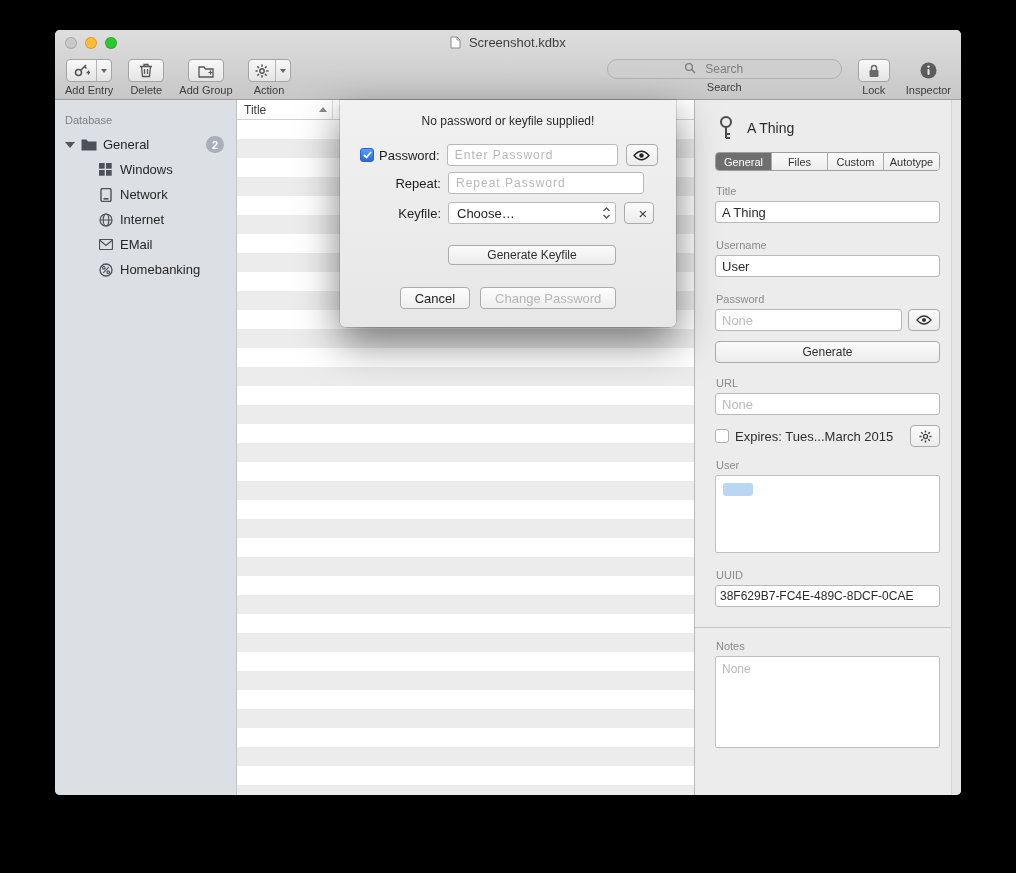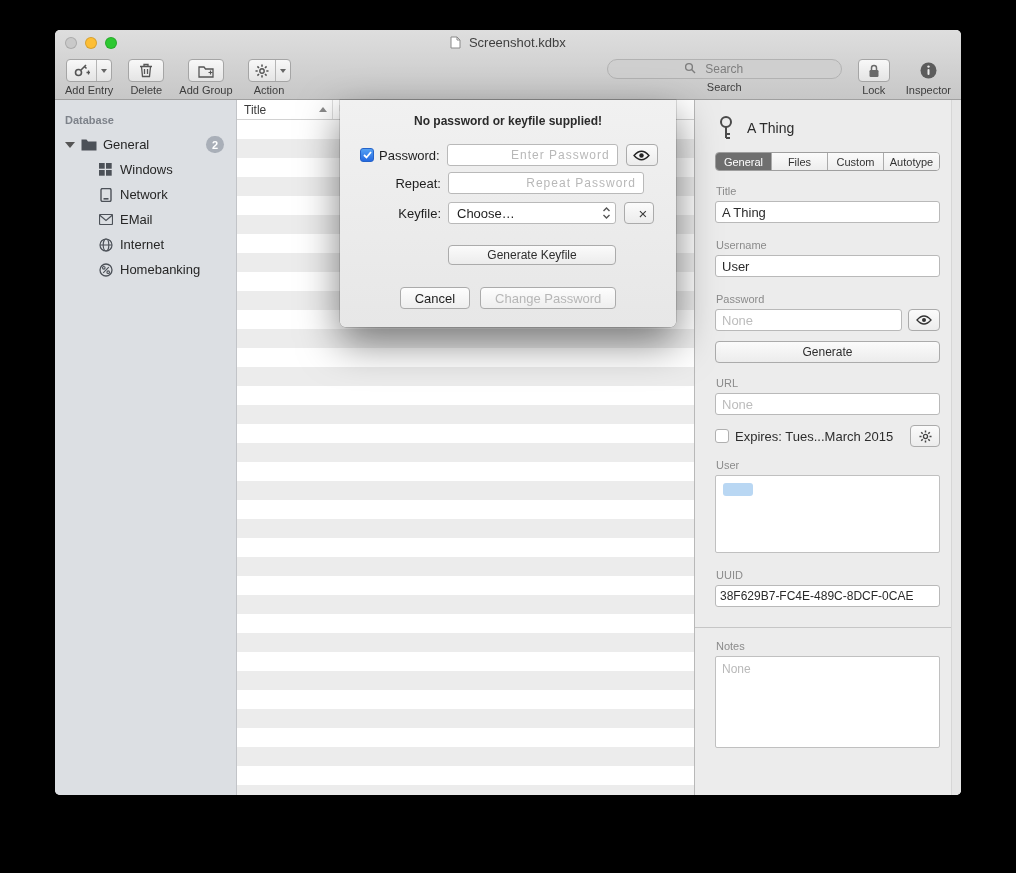--- a/index.html
+++ b/index.html
@@ -37,21 +37,21 @@
   .search-field { position:relative; width:235px; height:20px; }
   .search-field input { width:100%; height:100%; border-radius:10px; border:1px solid #b2b2b2;
     background:#cfcfcf; text-align:center; font-size:12px; color:#555; outline:none; font-family:"Liberation Sans",sans-serif; }
   .search-field input::placeholder { color:#7e7e7e; }
   .search-field .mag { position:absolute; left:calc(50% - 40px); top:3px; pointer-events:none; }
 
   
   .content { position:absolute; top:70px; left:0; right:0; bottom:0; display:flex; }
 
   .sidebar { width:182px; background:#dcdfe3; border-right:1px solid #c2c4c8; padding-top:10px; }
-  .side-header { font-size:11px; font-weight:bold; color:#7d828a; padding:4px 10px 6px; }
+  .side-header { font-size:11px; font-weight:normal; color:#7d828a; padding:4px 10px 6px; }
   .side-row { display:flex; align-items:center; height:25px; padding-left:10px; font-size:13px; color:#262626; position:relative; }
   .side-row .tri { width:0; height:0; border-left:5px solid transparent; border-right:5px solid transparent; border-top:6px solid #555; margin-right:5px; }
   .side-row .icn { width:17px; height:15px; margin-right:6px; color:#4c5158; display:flex; align-items:center; justify-content:center; }
   .side-row.child { padding-left:42px; }
   .badge { position:absolute; right:12px; top:4px; min-width:18px; height:17px; border-radius:9px; background:#a9afb8;
     color:#fff; font-size:11px; font-weight:bold; display:flex; align-items:center; justify-content:center; padding:0 5px; }
 
   .table-area { flex:1; background:#fff; display:flex; flex-direction:column; border-right:1px solid #b8b8b8; }
   .table-head { height:20px; background:#fff; border-bottom:1px solid #d2d2d2; display:flex; align-items:center; font-size:12px; color:#3c3c3c; }
   .col-title { width:96px; padding-left:7px; display:flex; align-items:center; gap:4px; border-right:1px solid #dedede; height:100%; }
@@ -92,25 +92,25 @@
   .divider { height:1px; background:#c6c6c6; margin:20px -21px 12px -20px; }
   .notes-area { width:100%; height:92px; border:1px solid #c0c0c0; border-radius:2px; background:#fff; resize:none;
     font-size:12px; color:#2b2b2b; padding:5px 6px; outline:none; font-family:"Liberation Sans",sans-serif; }
   .notes-area::placeholder { color:#b9b9b9; }
   .uuid { font-size:12px; letter-spacing:0; padding:0 4px; }
 
   
   .sheet { position:absolute; left:285px; top:70px; width:336px; background:linear-gradient(#f1f1f1,#e7e7e7);
     border-radius:0 0 6px 6px; box-shadow:0 16px 40px rgba(0,0,0,.5), 0 0 0 0.5px rgba(0,0,0,.25); z-index:50;
     padding:14px 20px 18px; }
-  .sheet-msg { text-align:center; font-size:12px; font-weight:bold; color:#2b2b2b; margin-bottom:16px; }
+  .sheet-msg { text-align:center; font-size:12px; font-weight:normal; color:#2b2b2b; margin-bottom:16px; }
   .drow { display:flex; align-items:center; margin-bottom:6px; }
   .dlab { width:88px; text-align:right; font-size:13px; color:#1e1e1e; padding-right:7px; display:flex; align-items:center; justify-content:flex-end; gap:5px; }
   .dfield { width:196px; height:22px; border:1px solid #b9b9b9; border-radius:3px; background:#fff; font-size:12px;
-    letter-spacing:1px; color:#2b2b2b; padding:0 7px; outline:none; font-family:"Liberation Sans",sans-serif;text-align:right; }
+    letter-spacing:1px; color:#2b2b2b; padding:0 7px; outline:none; font-family:"Liberation Sans",sans-serif; }
   .dfield::placeholder { color:#b8b8b8; }
   .deye { margin-left:8px; }
   .popup { width:168px; height:22px; border:1px solid #b9b9b9; border-radius:3px; background:#fff; display:flex;
     align-items:center; font-size:13px; color:#1e1e1e; padding:0 4px 0 8px; }
   .popup .pop-steppers { margin-left:auto; color:#555; display:flex; }
   .clear-x { margin-left:8px; font-size:15px; color:#3a3a3a; }
   .gen-row { display:flex; margin-top:20px; }
   .gen-row .gbtn { margin-left:88px; width:168px; height:20px; border:1px solid #ababab; border-radius:4px;
     background:linear-gradient(#fbfbfb,#ececec); font-size:12px; color:#2e2e2e; display:flex; align-items:center; justify-content:center; }
   .btn-row { display:flex; justify-content:center; gap:10px; margin-top:22px; }
@@ -265,36 +265,36 @@
         <span class="icn">
           <svg width="12" height="14" viewBox="0 0 12 14">
               <rect x="1" y="0.5" width="10" height="13" rx="1.5" fill="none" stroke="#4c5158" stroke-width="1.4"></rect>
               <rect x="3.5" y="10" width="5" height="1.6" fill="#4c5158"></rect>
             </svg>
         </span>
         <span>Network</span>
       </div>
       <div class="side-row child">
         <span class="icn">
-          <svg width="14" height="11" viewBox="0 0 14 11">
-              <rect x="0.5" y="0.5" width="13" height="10" rx="1" fill="none" stroke="#4c5158" stroke-width="1.2"></rect>
-              <path d="M0.5 1 L7 6.5 L13.5 1" fill="none" stroke="#4c5158" stroke-width="1.2"></path>
-            </svg>
-        </span>
-        <span>EMail</span>
-      </div>
-      <div class="side-row child">
-        <span class="icn">
           <svg width="14" height="14" viewBox="0 0 14 14" fill="none" stroke="#4c5158" stroke-width="1.2">
               <circle cx="7" cy="7" r="6"></circle>
               <ellipse cx="7" cy="7" rx="2.8" ry="6"></ellipse>
               <path d="M1 7h12"></path>
             </svg>
         </span>
         <span>Internet</span>
+      </div>
+      <div class="side-row child">
+        <span class="icn">
+          <svg width="14" height="11" viewBox="0 0 14 11">
+              <rect x="0.5" y="0.5" width="13" height="10" rx="1" fill="none" stroke="#4c5158" stroke-width="1.2"></rect>
+              <path d="M0.5 1 L7 6.5 L13.5 1" fill="none" stroke="#4c5158" stroke-width="1.2"></path>
+            </svg>
+        </span>
+        <span>EMail</span>
       </div>
       <div class="side-row child">
         <span class="icn">
           <svg width="14" height="14" viewBox="0 0 14 14" fill="none" stroke="#4c5158">
               <circle cx="7" cy="7" r="6" stroke-width="1.3"></circle>
               <circle cx="4.8" cy="4.8" r="1.3" stroke-width="1.1"></circle>
               <circle cx="9.2" cy="9.2" r="1.3" stroke-width="1.1"></circle>
               <path d="M9.8 4.2 L4.2 9.8" stroke-width="1.1"></path>
             </svg>
         </span>

